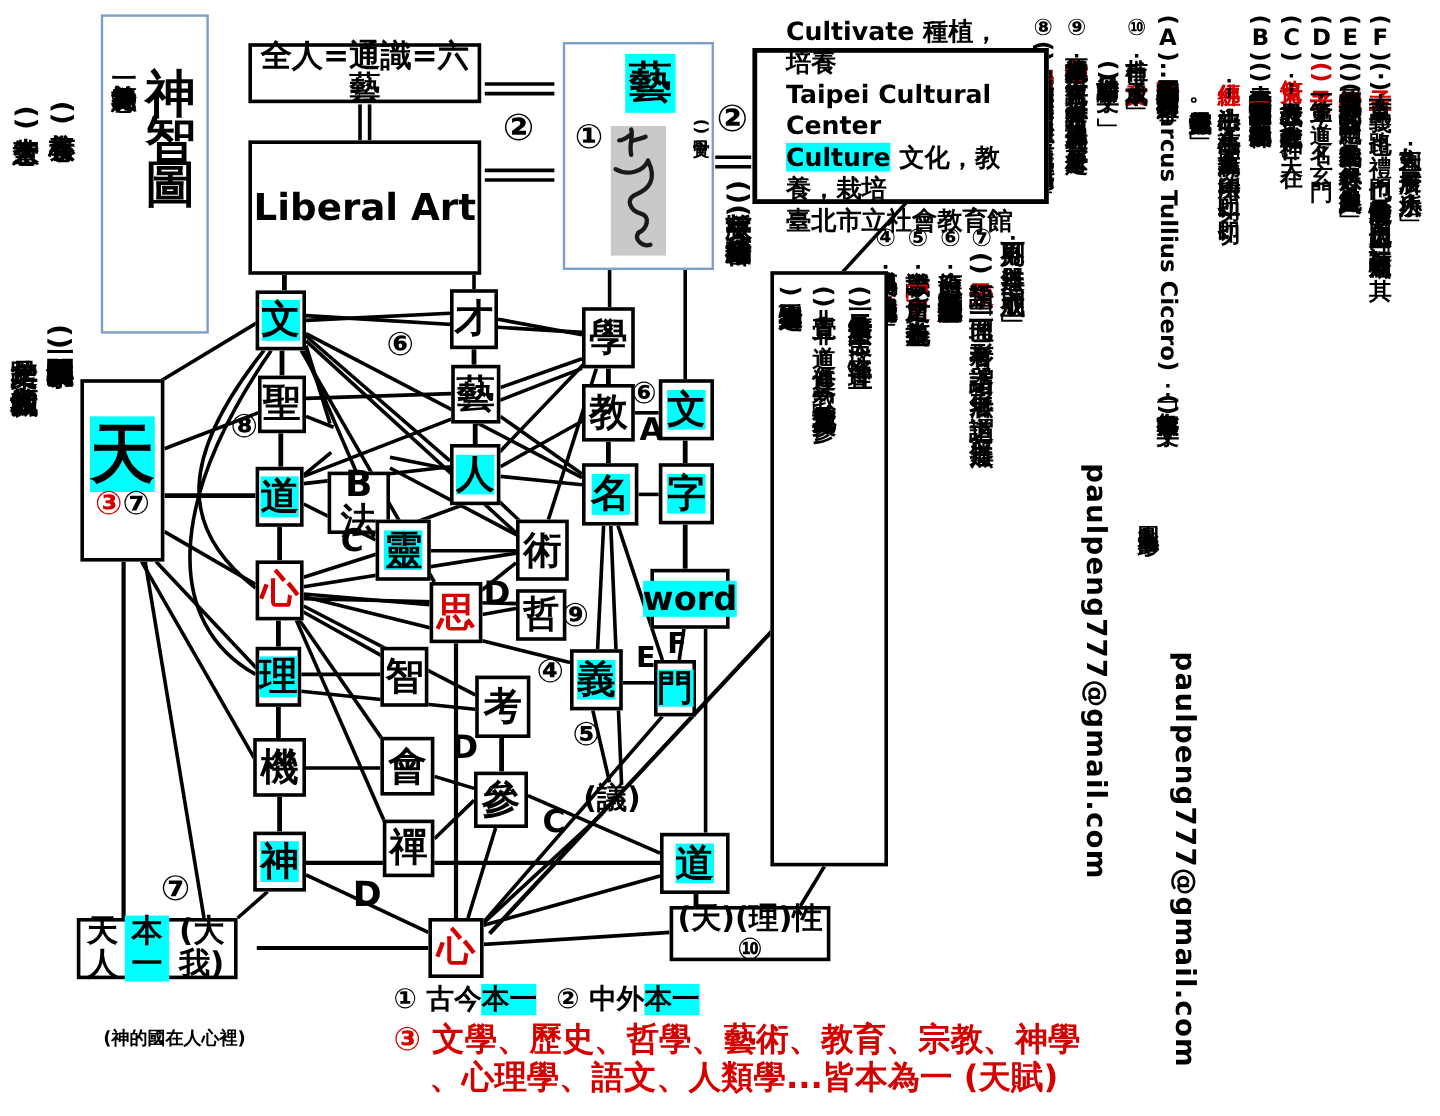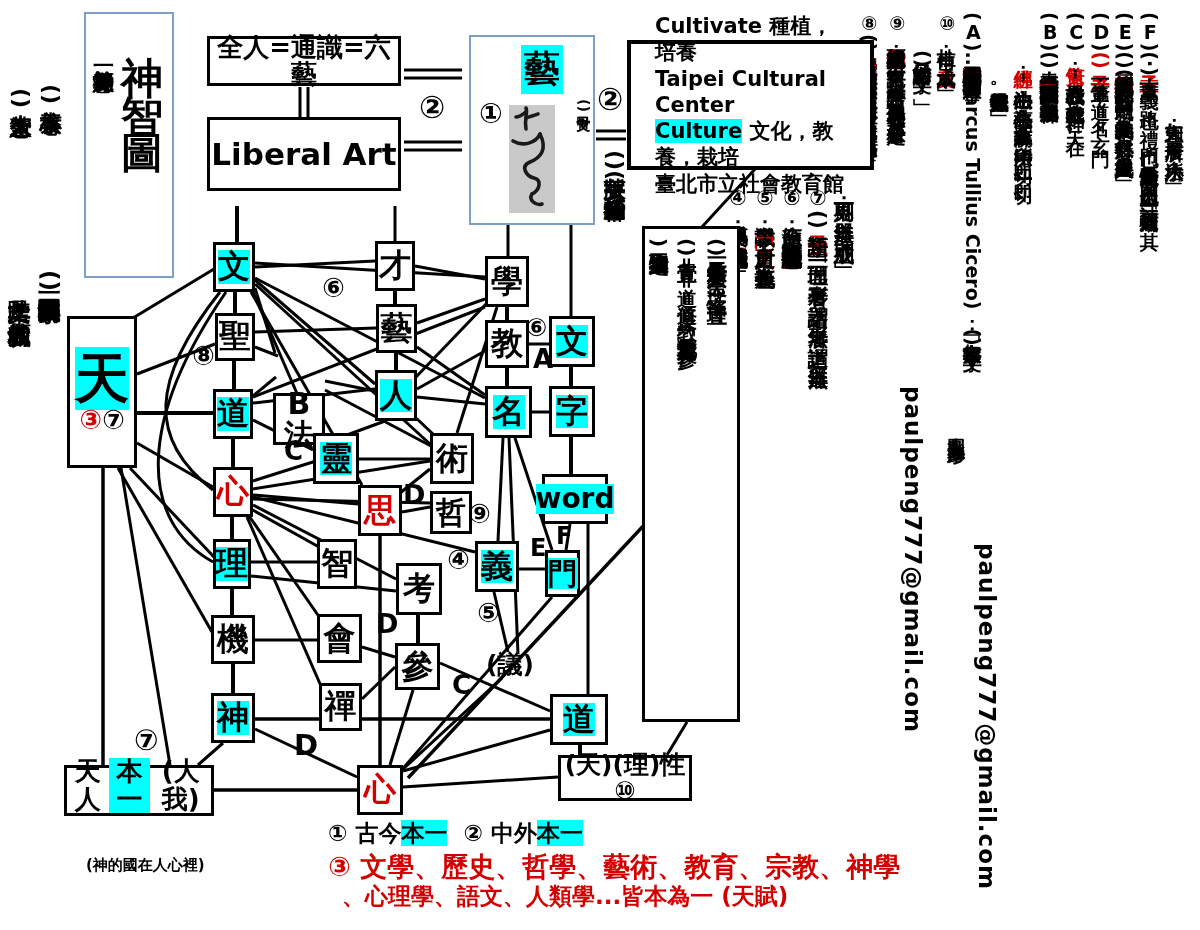--- a/index.html
+++ b/index.html
@@ -18,21 +18,21 @@
   .red{color:#d40000;}
   .titlebox{position:absolute;left:84px;top:12px;width:86px;height:262px;background:#fff;
             border:2px solid #7d9ec7;z-index:3;}
   .t-main{right:6px;top:8px;font-size:42px;letter-spacing:40px;}
   .t-sub{left:5px;top:40px;font-size:21px;}
   .lt1{left:38px;top:84px;font-size:22px;}
   .lt2{left:8px;top:88px;font-size:22px;}
   .lt3{left:36px;top:270px;font-size:23px;}
   .lt4{left:6px;top:282px;font-size:23px;}
   .quanren{left:207px;top:36px;width:194px;height:50px;font-size:26px;}
-  .liberal{left:207px;top:117px;width:194px;height:74px;}
+  .liberal{left:207px;top:117px;width:194px;height:112px;}
   .la1{font-size:31px;line-height:1.1;}
   .la2{font-size:24px;}
   .yibox{position:absolute;left:469px;top:35px;width:122px;height:186px;background:#fff;
          border:2px solid #7d9ec7;z-index:3;}
   .yi-glyph{position:absolute;left:50px;top:8px;font-size:36px;background:#00ffff;padding:0 3px;}
   .circ1{position:absolute;left:8px;top:60px;font-size:28px;}
   .oracle{position:absolute;left:38px;top:68px;width:46px;height:108px;background:#c9c9c9;}
   .jiaguwen{right:2px;top:62px;font-size:14px;}
   .cultivate{left:627px;top:40px;width:247px;height:130px;border-width:4px;
              flex-direction:column;align-items:flex-start;justify-content:center;
@@ -46,21 +46,21 @@
   .quote{z-index:2;}
   .maker{left:946px;top:424px;font-size:18px;z-index:5;}
   .email{position:absolute;z-index:5;transform-origin:0 0;transform:rotate(90deg);
          font-size:23px;letter-spacing:1px;white-space:pre;}
   .e1{left:926px;top:386px;}
   .e2{left:1000px;top:543px;}
   .luke{left:42px;top:824px;font-size:23px;}
   .kingdom{left:86px;top:857px;font-size:15px;}
   .b1{left:328px;top:820px;font-size:23px;}
   .b2{left:328px;top:851px;font-size:27px;}
-  .b3{left:342px;top:883px;font-size:23px;}
+  .b3{left:358px;top:883px;font-size:27px;}
   .node div{line-height:1.0;}
 </style>
 </head>
 <body>
 
 <div class="stage">
 
   <svg id="edges" width="1200" height="930">
       <line x1="237" y1="206" x2="237" y2="242" stroke="#000" stroke-width="4"></line>
       <line x1="235" y1="292" x2="235" y2="313" stroke="#000" stroke-width="4"></line>
@@ -302,21 +302,21 @@
       </div>
       <div class="box node" style="left: 430px; top: 433px; width: 44px; height: 51px; font-size: 32px;">
         <span>術</span>
       </div>
       <div class="box node" style="left: 430px; top: 491px; width: 42px; height: 43px; font-size: 30px;">
         <span>哲</span>
       </div>
       <div class="box node" style="left: 550px; top: 694px; width: 58px; height: 51px; font-size: 32px;">
         <span class="seg-hl">道</span>
       </div>
-      <div class="box node" style="left: 64px; top: 765px; width: 150px; height: 51px; font-size: 26px; align-items: flex-end;">
+      <div class="box node" style="left: 64px; top: 765px; width: 134px; height: 51px; font-size: 26px;">
         <span>天人</span>
         <span class="seg-hl">本一</span>
         <span> (大我)</span>
       </div>
       <div class="box node" style="left: 558px; top: 755px; width: 134px; height: 46px; font-size: 25px;">
         <span>(天)(理)性 ⑩</span>
       </div>
       <div class="box node" style="left: 357px; top: 765px; width: 46px; height: 50px; font-size: 32px;">
         <span class="seg-red">心</span>
       </div>

